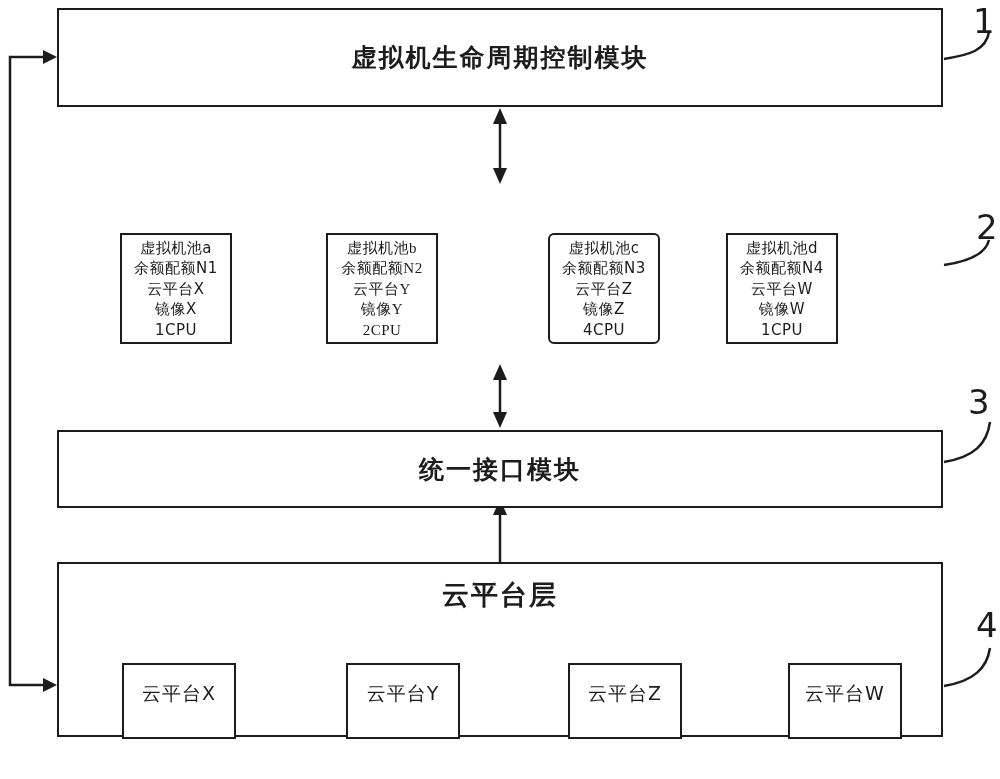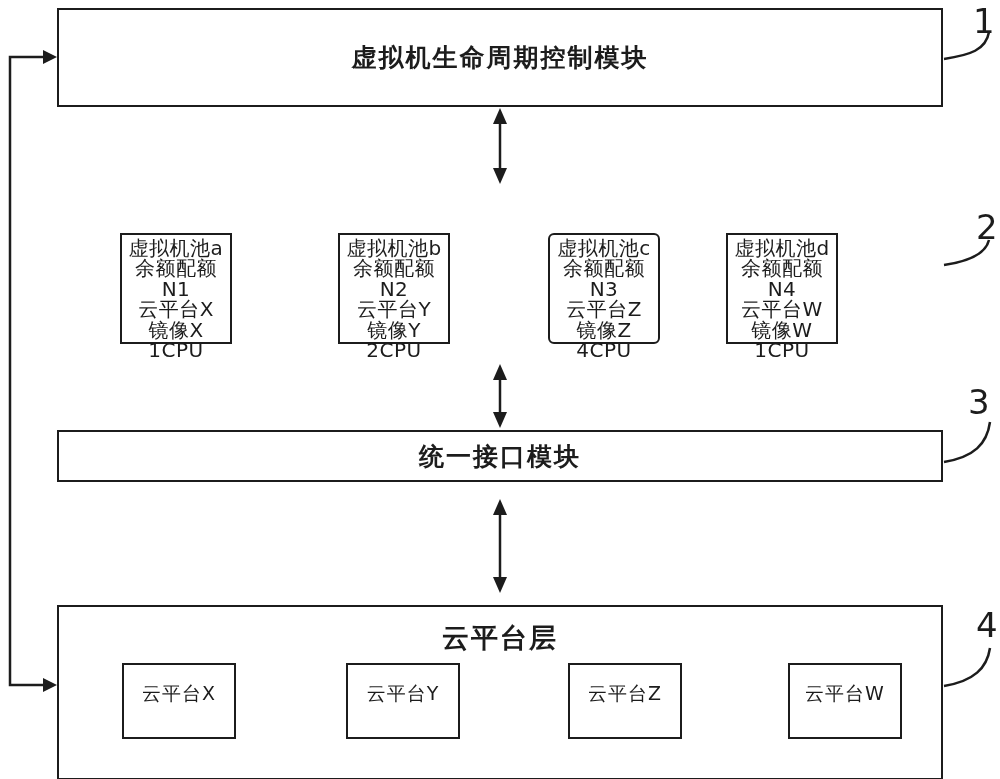--- a/index.html
+++ b/index.html
@@ -40,39 +40,39 @@
     color: var(--line-color);
   }
   .module-center {
     display: flex;
     align-items: center;
     justify-content: flex-start;
     font-family: Liberation Serif, serif;
   }
   #module1 { left: 57px; top: 8px;   width: 886px; height: 99px; }
   #module2 { left: 57px; top: 185px; width: 886px; height: 177px; }
-  #module3 { left: 57px; top: 430px; width: 886px; height: 52px; }
-  #module4 { left: 57px; top: 605px; width: 886px; height: 175px; }
+  #module3 { left: 57px; top: 430px; width: 886px; height: 78px; }
+  #module4 { left: 57px; top: 562px; width: 886px; height: 175px; }
   #module2 .module-title { padding-top: 8px; }
   #module4 .module-title { padding-top: 13px; font-size: 27px; }
   .pool-box {
     position: absolute;
     top: 233px;
     width: 112px;
     height: 111px;
     border: 2px solid var(--line-color);
     background: var(--bg-color);
     text-align: center;
-    font-size: 20px;
+    font-size: 15px;
     line-height: 20.4px;
     padding-top: 3px;
     letter-spacing: 0.5px;
   }
   #pool-a { left: 120px; }
-  #pool-b { left: 338px; }
+  #pool-b { left: 326px; font-family: Liberation Serif, serif; }
   #pool-c { left: 548px; border-radius: 6px; }
   #pool-d { left: 726px; }
   .pool-line { display: block; }
   .platform-box {
     position: absolute;
     top: 663px;
     width: 114px;
     height: 76px;
     border: 2px solid var(--line-color);
     background: var(--bg-color);

